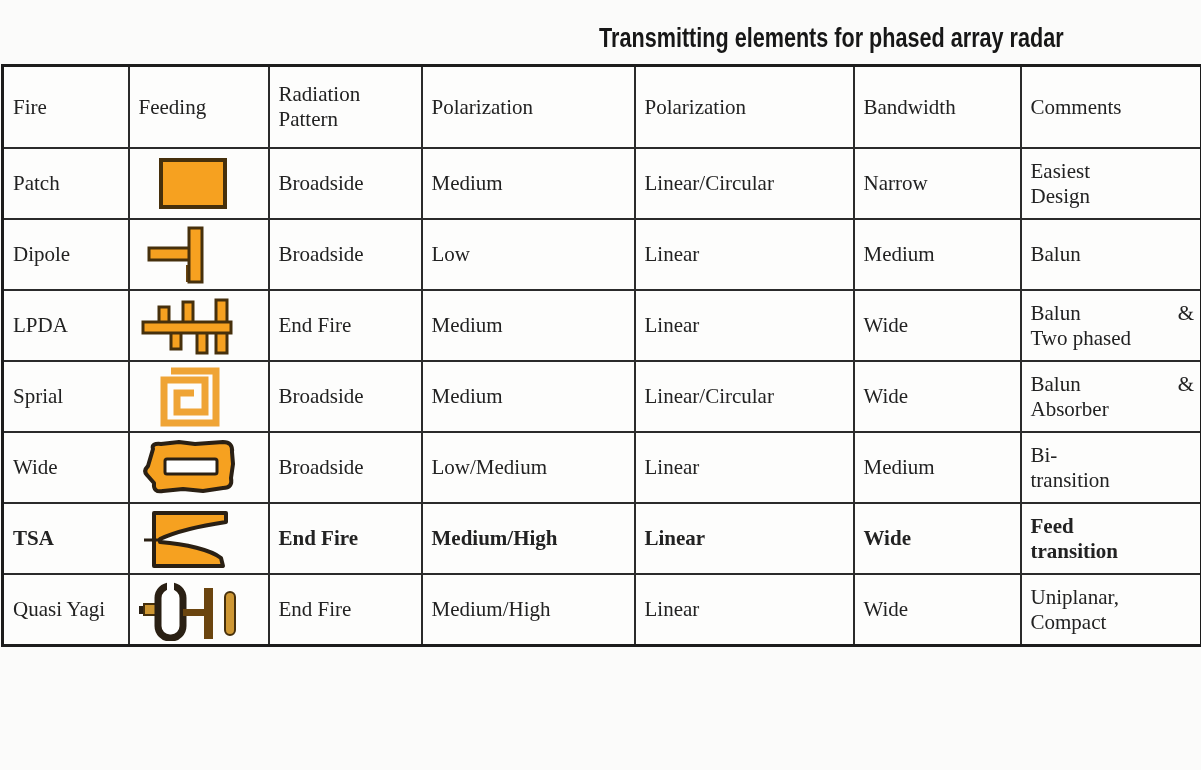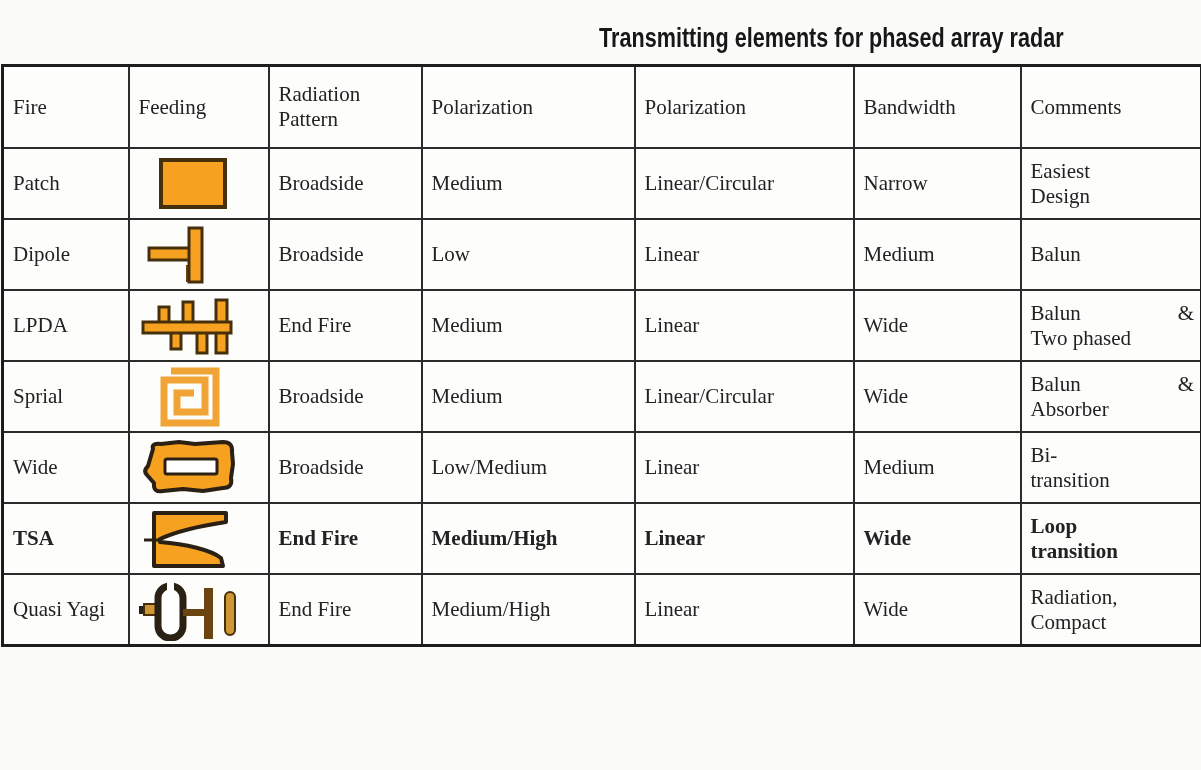--- a/index.html
+++ b/index.html
@@ -179,38 +179,38 @@
         <td>TSA</td>
         <td class="sketch-cell"><svg width="104" height="62" viewBox="0 0 104 62">
     <path d="M15,5 L87,5 L87,14 C60,18 34,25 21,31 L21,34 C47,36 72,42 82,50 L84,58 L15,58 Z" class="f-or s-dk" stroke-width="4" stroke-linejoin="round"></path>
     <line x1="5" y1="32" x2="21" y2="32" class="s-dk" stroke-width="3"></line>
   </svg></td>
         <td>End Fire</td>
         <td>Medium/High</td>
         <td>Linear</td>
         <td>Wide</td>
         <td>
-          <div class="cline">Loop</div>
+          <div class="cline">Feed</div>
           <div class="cline">transition</div>
         </td>
       </tr>
       <tr class="data-row">
         <td>Quasi Yagi</td>
         <td class="sketch-cell"><svg width="104" height="62" viewBox="0 0 104 62">
     <rect x="0" y="27" width="7" height="8" class="f-dk s-no"></rect>
     <rect x="5" y="25" width="13" height="11" class="f-gd s-dkbr" stroke-width="2"></rect>
     <rect x="19" y="7" width="25" height="52" rx="12" class="f-wh s-dk" stroke-width="7"></rect>
     <rect x="28" y="1" width="7" height="13" class="f-wh s-no"></rect>
     <rect x="44" y="30" width="24" height="7" class="f-br s-no"></rect>
     <rect x="65" y="9" width="9" height="51" class="f-br s-no"></rect>
     <rect x="86" y="13" width="10" height="43" rx="5" class="f-gd s-dkbr" stroke-width="2"></rect>
   </svg></td>
         <td>End Fire</td>
         <td>Medium/High</td>
         <td>Linear</td>
         <td>Wide</td>
         <td>
-          <div class="cline">Radiation,</div>
+          <div class="cline">Uniplanar,</div>
           <div class="cline">Compact</div>
         </td>
       </tr>
     </tbody>
 </table>
 
 </body></html>

